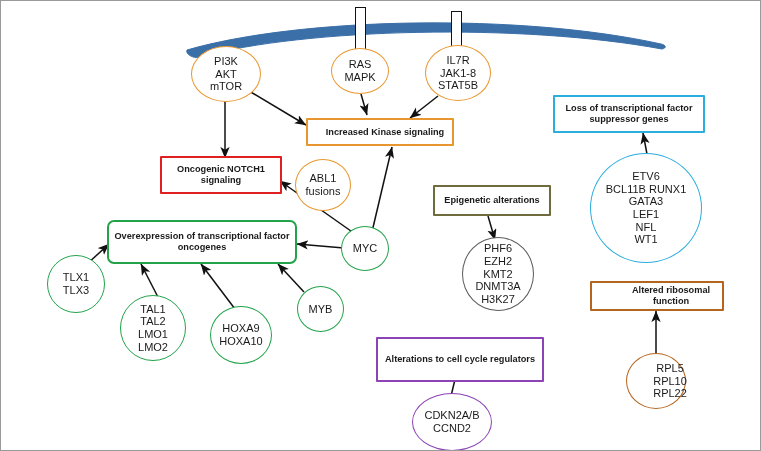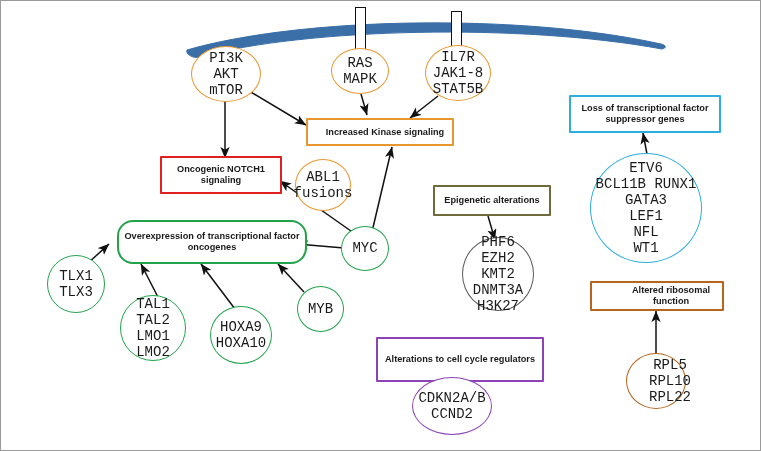--- a/index.html
+++ b/index.html
@@ -23,33 +23,33 @@
     align-items:center;
     justify-content:center;
     text-align:center;
     box-sizing:border-box;
     background:#ffffff;
     color:#1a1a1a;
   }
   .node .lines{line-height:1.15;white-space:pre-line;}
 
   .ellipse{border-radius:50%;border-width:1.6px;border-style:solid;}
-  .boxr{border-width:2px;border-style:solid;border-radius:16px;margin-left:10px;}
+  .boxr{border-width:2px;border-style:solid;border-radius:7px;}
   .boxs{border-width:2px;border-style:solid;border-radius:1px;}
 
   .c-orange{border-color:#e8972e;}
   .c-green{border-color:#22a34a;}
   .c-blue{border-color:#2badde;}
   .c-purple{border-color:#8b43b5;}
   .c-brown{border-color:#b5651d;padding-left:28px;}
   .c-gray{border-color:#5b5b5b;}
   .c-olive{border-color:#6f6b3d;}
   .c-red{border-color:#e02020;}
 
-  .f-small{font-size:14px;font-family:Liberation Mono, monospace;}
+  .f-small{font-size:11px;}
   .f-bold{font-weight:bold;font-size:9.2px;}
 
   .receptor{
     position:absolute;
     background:#ffffff;
     border:1.6px solid #111111;
     box-sizing:border-box;
   }
 </style>
 </head>
@@ -130,21 +130,21 @@
   <div class="node boxs c-red" style="left:159px;top:155px;width:122px;height:38px;">
     <span class="lines f-bold">Oncogenic NOTCH1
 signaling</span>
   </div>
 
   <div class="node boxr c-green" style="left:106px;top:219px;width:190px;height:44px;">
     <span class="lines f-bold">Overexpression of transcriptional factor
 oncogenes</span>
   </div>
 
-  <div class="node boxs c-blue" style="left:568px;top:94px;width:152px;height:38px;">
+  <div class="node boxs c-blue" style="left:552px;top:94px;width:152px;height:38px;">
     <span class="lines f-bold">Loss of transcriptional factor
 suppressor genes</span>
   </div>
 
   <div class="node boxs c-olive" style="left:432px;top:184px;width:118px;height:31px;">
     <span class="lines f-bold">Epigenetic alterations</span>
   </div>
 
   <div class="node boxs c-purple" style="left:375px;top:336px;width:168px;height:45px;">
     <span class="lines f-bold">Alterations to cell cycle regulators</span>
@@ -189,21 +189,21 @@
 
   <div class="node ellipse c-blue" style="left:589px;top:152px;width:112px;height:110px;">
     <span class="lines f-small">ETV6
 BCL11B RUNX1
 GATA3
 LEF1
 NFL
 WT1</span>
   </div>
 
-  <div class="node ellipse c-purple" style="left:411px;top:376px;width:80px;height:58px;">
+  <div class="node ellipse c-purple" style="left:411px;top:392px;width:80px;height:58px;">
     <span class="lines f-small">CDKN2A/B
 CCND2</span>
   </div>
 
   <div class="node ellipse c-brown" style="left:625px;top:352px;width:60px;height:56px;justify-content:center;">
     <span class="lines f-small">RPL5
 RPL10
 RPL22</span>
   </div>
 

